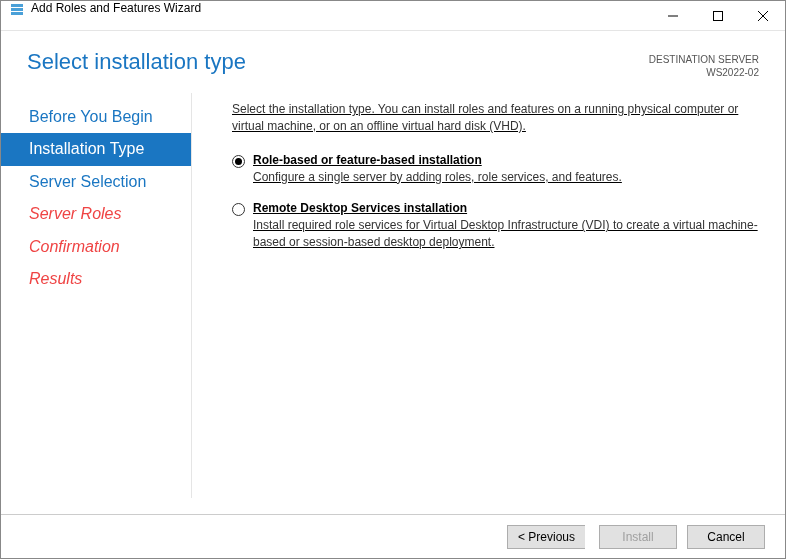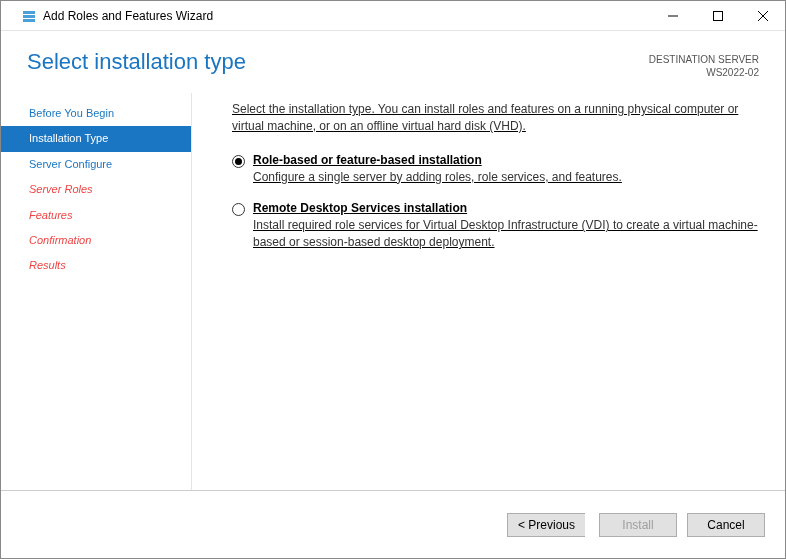--- a/index.html
+++ b/index.html
@@ -9,22 +9,21 @@
       background: #fff;
       width: 786px;
       height: 559px;
       overflow: hidden;
       border: 1px solid #888;
       position: relative;
     }
     .titlebar {
       height: 30px;
       display: flex;
-      align-items: center;
-      padding-left: 20px;
+      padding-left: 8px;
       background: #fff;
       border-bottom: 1px solid #e5e5e5;
     }
     .titlebar-icon {
       width: 16px;
       height: 16px;
       margin-right: 6px;
       display: inline-flex;
       align-items: center;
       justify-content: center;
@@ -69,21 +68,21 @@
     .content {
       display: flex;
       height: calc(100% - 30px - 70px - 52px);
     }
     .sidebar {
       width: 190px;
       padding-top: 8px;
     }
     .sidebar-item {
       padding: 5px 0 5px 28px;
-      font-size: 11px;
+      font-size: 16px;
       color: #1a76c2;
       cursor: pointer;
       line-height: 1.4;
     }
     .sidebar-item.selected {
       background: #1a76c2;
       color: #fff;
     }
     .sidebar-item.disabled {
       color: #ef4444;
@@ -136,21 +135,21 @@
     .option-desc {
       font-size: 12px;
       color: #333;
       line-height: 1.4;
     }
     .footer {
       position: absolute;
       bottom: 0;
       left: 0;
       right: 0;
-      height: 68px;
+      height: 44px;
       border-top: 1px solid #ccc;
       display: flex;
       align-items: center;
       justify-content: flex-end;
       padding-right: 20px;
       gap: 6px;
       background: #fff;
     }
     .btn {
       min-width: 78px;
@@ -211,23 +210,22 @@
   <div class="dest">
     <div>DESTINATION SERVER</div>
     <div>WS2022-02</div>
   </div>
 </div>
 
 <div class="content">
   <div class="sidebar">
     <div class="sidebar-item"><span>Before You Begin</span></div>
     <div class="sidebar-item selected"><span>Installation Type</span></div>
-    <div class="sidebar-item"><span>Server Configure</span></div>
+    <div class="sidebar-item"><span>Server Selection</span></div>
     <div class="sidebar-item disabled"><span>Server Roles</span></div>
-    <div class="sidebar-item disabled"><span>Features</span></div>
     <div class="sidebar-item disabled"><span>Confirmation</span></div>
     <div class="sidebar-item disabled"><span>Results</span></div>
   </div>
 
   <div class="main">
     <div class="intro">Select the installation type. You can install roles and features on a running physical computer or virtual machine, or on an offline virtual hard disk (VHD).</div>
 
     <div class="option">
       <div class="radio checked"></div>
       <div class="option-body">

